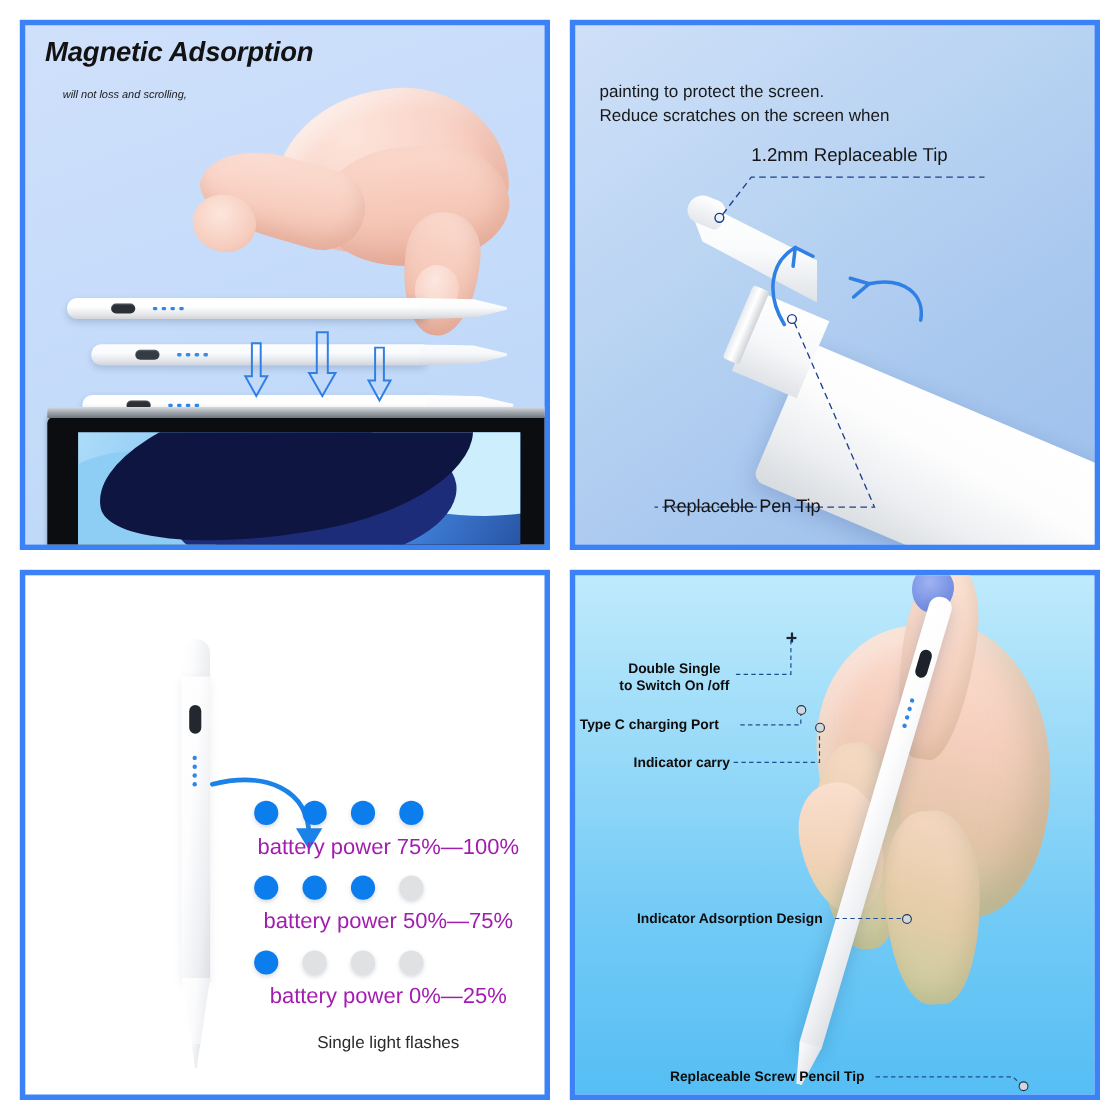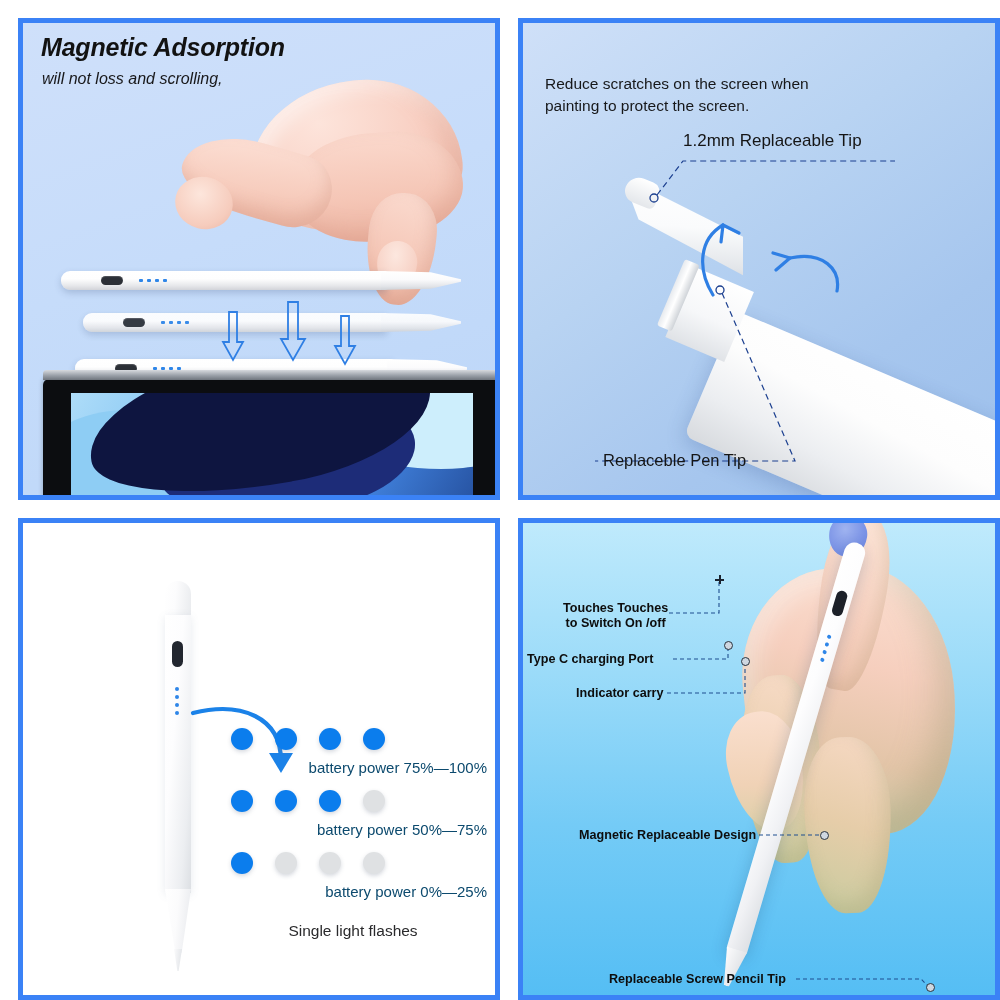--- a/index.html
+++ b/index.html
@@ -25,21 +25,21 @@
     overflow:hidden;
   }
 
   
   .p1{background:linear-gradient(160deg,#cfe0fa 0%,#c6dcfa 45%,#bcd6f8 100%);}
   .p1 .hdr{position:absolute;left:18px;top:10px;right:10px;font-style:italic;}
   .p1 .title{
     font-size:25px;font-weight:bold;color:#121212;letter-spacing:-.2px;
     line-height:1.18;margin:0 0 4px 0;
   }
-  .p1 .sub{font-size:16px;color:#18181a;line-height:1.55;margin:1px;}
+  .p1 .sub{font-size:10px;color:#18181a;line-height:1.55;margin:16px;}
 
   
   .hand{
     position:absolute;left:148px;top:58px;width:300px;height:230px;
   }
   .palm{
     position:absolute;left:78px;top:0px;width:212px;height:152px;
     background:radial-gradient(ellipse at 35% 25%,#fde4db 0%,#f8cfc2 55%,#efbcab 100%);
     border-radius:54% 48% 44% 60%/60% 62% 40% 42%;
     transform:rotate(-7deg);
@@ -201,21 +201,21 @@
   .penv-leds i{display:block;width:4px;height:4px;border-radius:50%;background:#2f86e8;}
 
   .curvearrow{position:absolute;left:166px;top:176px;width:120px;height:90px;}
 
   .levels{position:absolute;left:196px;top:205px;width:268px;}
   .lvl{margin-bottom:14px;}
   .dots{display:flex;gap:22px;margin-left:12px;margin-bottom:9px;}
   .dot{width:22px;height:22px;border-radius:50%;box-shadow:0 2px 4px rgba(120,130,150,.30);}
   .dot.on{background:#0b7ded;}
   .dot.off{background:#dfe1e3;}
-  .lvl .cap{font-size:15px;color:#0c4a6e;text-align:right;white-space:nowrap;}
+  .lvl .cap{font-size:20px;color:#a21caf;text-align:center;white-space:nowrap;}
   .foot{margin-top:16px;text-align:center;}
   .foot div{font-size:15.5px;color:#2a2a2c;line-height:1.95;}
 
   
   .p4{background:linear-gradient(180deg,#bfeafc 0%,#9ddcf9 30%,#74cbf6 64%,#55bef4 100%);}
   .p4 .lbl{position:absolute;font-size:12.6px;font-weight:bold;color:#0d0d0d;white-space:nowrap;}
   .p4 .lbl.c{text-align:center;line-height:1.22;}
 
   .hand2{position:absolute;left:150px;top:0px;width:340px;height:470px;}
   .h2-palm{
@@ -385,22 +385,22 @@
         <circle cx="197" cy="267" r="4" fill="none" stroke="#1b3f8f" stroke-width="1.3"></circle>
 
         <path d="M190 272 C174 246 176 216 200 202" fill="none" stroke="#2f7fe4" stroke-width="3.2" stroke-linecap="round"></path>
         <path d="M200 202 L216 210 M200 202 L198 219" fill="none" stroke="#2f7fe4" stroke-width="3.2" stroke-linecap="round"></path>
         <path d="M267 235 C300 228 318 246 314 268" fill="none" stroke="#2f7fe4" stroke-width="3.2" stroke-linecap="round"></path>
         <path d="M267 235 L250 230 M267 235 L253 247" fill="none" stroke="#2f7fe4" stroke-width="3.2" stroke-linecap="round"></path>
       </svg>
     </div>
 
     <div class="sub">
+      <div>painting to protect the screen.</div>
       <div>Reduce scratches on the screen when</div>
-      <div>painting to protect the screen.</div>
     </div>
     <div class="lblTop">1.2mm Replaceable Tip</div>
     <div class="lblBot">Replaceble Pen Tip</div>
   </div>
 
   <div class="panel p3">
 
     <div class="penv">
       <div class="penv-top"></div>
       <div class="penv-body"></div>
@@ -493,22 +493,22 @@
       </svg>
     </div>
 
     <div class="marker" style="left:192px;top:52px;"></div>
     <div class="mk-dot" style="left:201px;top:118px;"></div>
     <div class="mk-dot" style="left:218px;top:134px;"></div>
     <div class="mk-dot" style="left:297px;top:308px;"></div>
     <div class="mk-dot" style="left:403px;top:460px;"></div>
 
     <div class="lbl c" style="left:40px;top:78px;">
-      <div>Touches Touches</div>
+      <div>Double Single</div>
       <div>to Switch On /off</div>
     </div>
     <div class="lbl" style="left:4px;top:129px;">Type C charging Port</div>
     <div class="lbl" style="left:53px;top:163px;">Indicator carry</div>
-    <div class="lbl" style="left:56px;top:305px;">Magnetic Replaceable Design</div>
+    <div class="lbl" style="left:56px;top:305px;">Indicator Adsorption Design</div>
     <div class="lbl" style="left:86px;top:449px;">Replaceable Screw Pencil Tip</div>
   </div>
 
 </div>
 
 </body></html>

